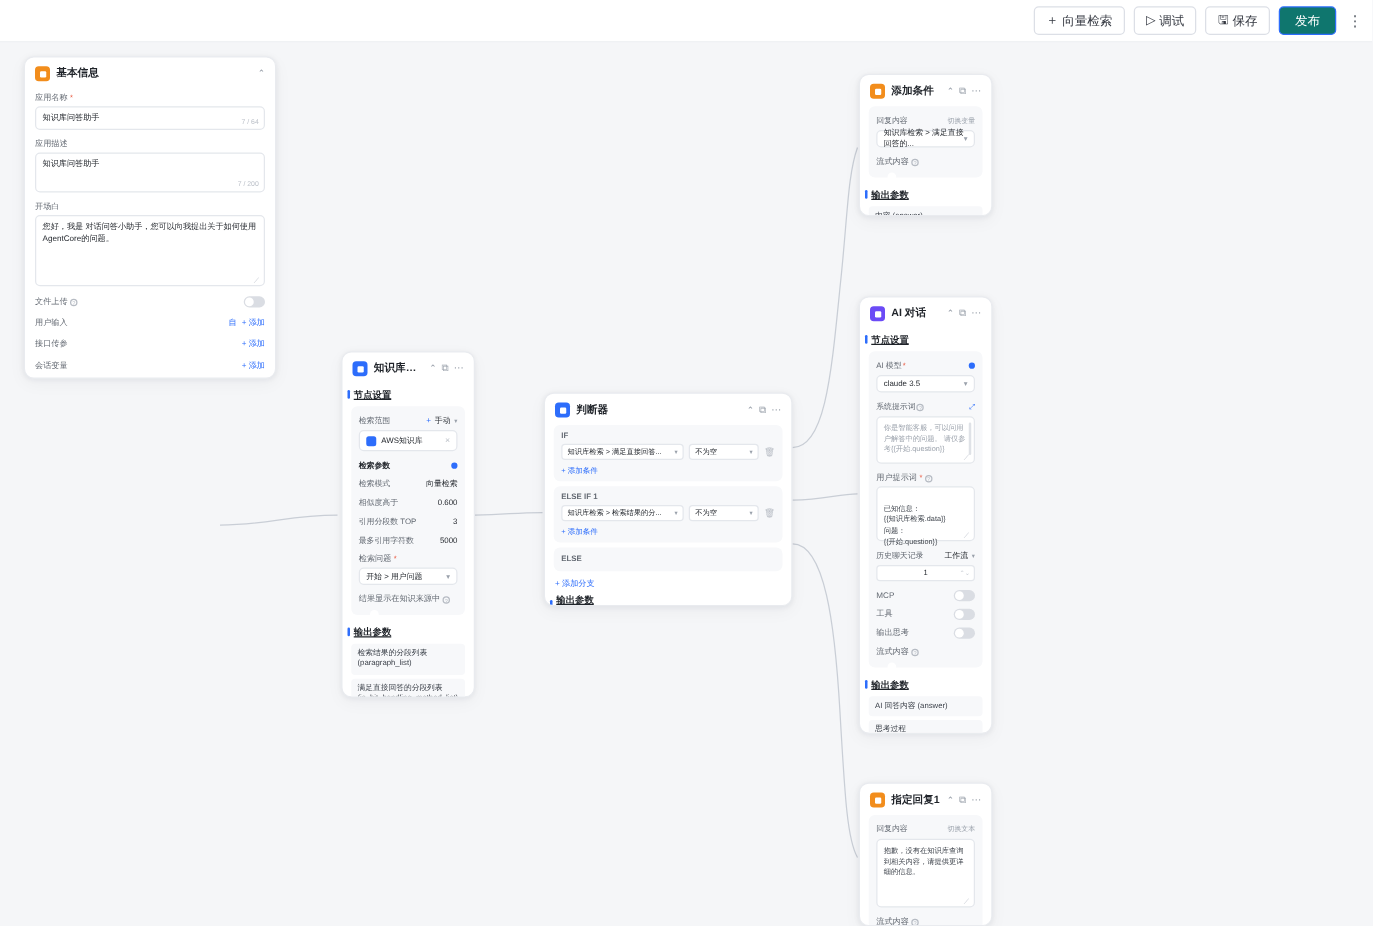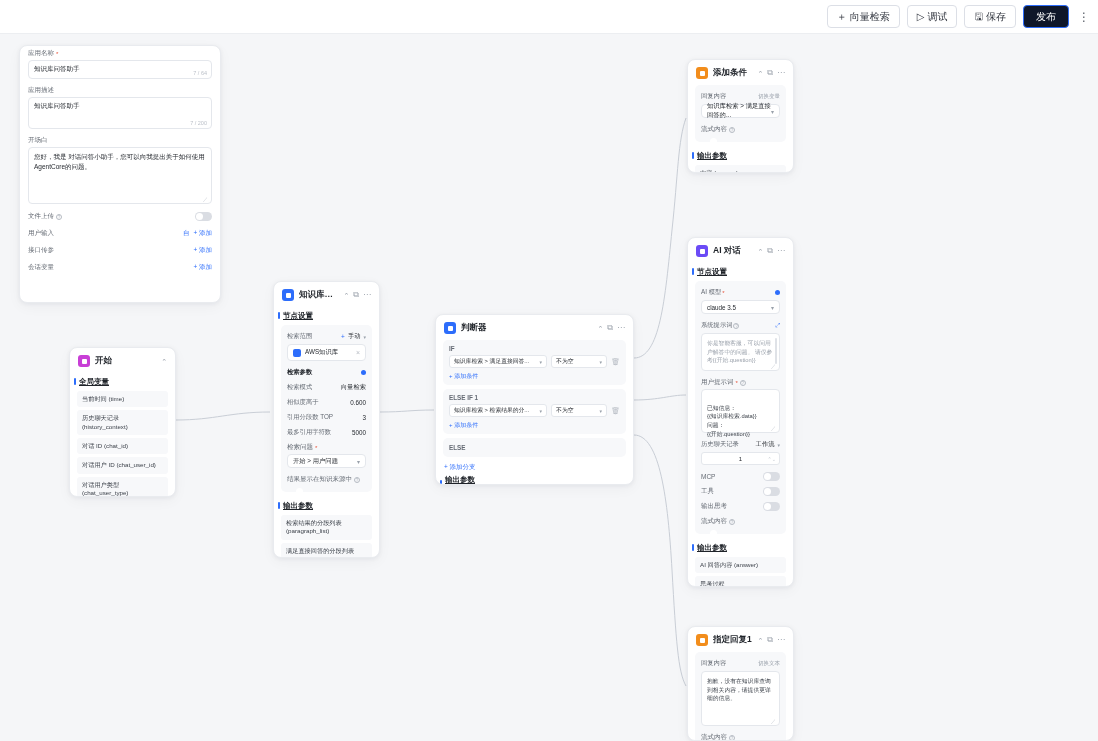--- a/index.html
+++ b/index.html
@@ -18,21 +18,21 @@
     background: #ffffff; border-bottom: 1px solid #eceef1;
     display: flex; align-items: center; justify-content: flex-end;
     padding-right: 6px; gap: 7px; z-index: 50;
   }
   .tb-btn {
     height: 23px; border: 1px solid #dcdfe6; border-radius: 4px;
     background: #fff; color: #333740; font-size: 10px;
     display: flex; align-items: center; gap: 3px; padding: 0 9px;
     cursor: pointer; white-space: nowrap;
   }
-  .tb-btn.primary { background: #0f172a; border-color: #2d6dfb; color: #fff; padding: 0 12px; }
+  .tb-btn.primary { background: #0f766e; border-color: #2d6dfb; color: #fff; padding: 0 12px; }
   .tb-ico { font-size: 10px; line-height: 1; display: inline-block; }
   .tb-more { width: 16px; height: 23px; display: flex; align-items: center; justify-content: center;
              font-size: 12px; color: #5a6069; cursor: pointer; letter-spacing: 0; }
 
   
   .panel, .node {
     position: absolute; background: #ffffff; border-radius: 8px;
     border: 1px solid #e9ebef;
     box-shadow: 0 1px 4px rgba(22,30,48,.06), 0 4px 14px rgba(22,30,48,.04);
     overflow: hidden;
@@ -164,20 +164,29 @@
 
   <svg class="wires">
     <path d="M176,420 C215,420 230,412 270,412" stroke="#c9ced6" stroke-width="1" fill="none"></path>
     <path d="M380,412 C405,412 410,410 434,410" stroke="#c9ced6" stroke-width="1" fill="none"></path>
     <path d="M634,358 C660,358 665,300 672,230 C678,175 678,140 686,118" stroke="#c9ced6" stroke-width="1" fill="none"></path>
     <path d="M634,400 C660,400 670,395 686,395" stroke="#c9ced6" stroke-width="1" fill="none"></path>
     <path d="M634,435 C660,435 668,500 672,570 C676,640 678,672 686,686" stroke="#c9ced6" stroke-width="1" fill="none"></path>
   </svg>
 
   <div class="panel" style="left:19px; top:45px; width:202px; height:258px;">
+    <div class="node-head">
+      <div class="node-ico" style="background:#f28d1c">
+          <i></i>
+        </div>
+      <div class="node-title">基本信息</div>
+      <div class="head-acts">
+          <span class="chev">⌃</span>
+        </div>
+    </div>
 
     <div class="fld">
       <span>应用名称</span>
         <span class="req">*</span>
     </div>
     <div class="box">
       <span>知识库问答助手</span>
       <span class="counter">7 / 64</span>
     </div>
 
@@ -215,38 +224,20 @@
       <span class="lbl">会话变量</span>
       <span class="linkblue">+ 添加</span>
     </div>
     <div class="ro-row">
       
       
     </div>
 
   </div>
 
-  <div class="node" style="left:69px; top:347px; width:107px; height:150px;">
-    <div class="node-head">
-      <div class="node-ico" style="background:#c83fd6">
-          <i></i>
-        </div>
-      <div class="node-title">开始</div>
-      <div class="head-acts">
-          <span class="chev">⌃</span>
-        </div>
-    </div>
-    <div class="sec-label">全局变量</div>
-    <div class="param">当前时间 (time)</div>
-    <div class="param">历史聊天记录 (history_context)</div>
-    <div class="param">对话 ID (chat_id)</div>
-    <div class="param">对话用户 ID (chat_user_id)</div>
-    <div class="param">对话用户类型 (chat_user_type)</div>
-
-  </div>
 
   <div class="node" style="left:273px; top:281px; width:107px; height:277px;">
     <div class="node-head">
       <div class="node-ico" style="background:#2d6dfb">
           <i></i>
         </div>
       <div class="node-title">知识库检索</div>
       <div class="head-acts">
         <span class="chev">⌃</span>
         <span>⧉</span>

